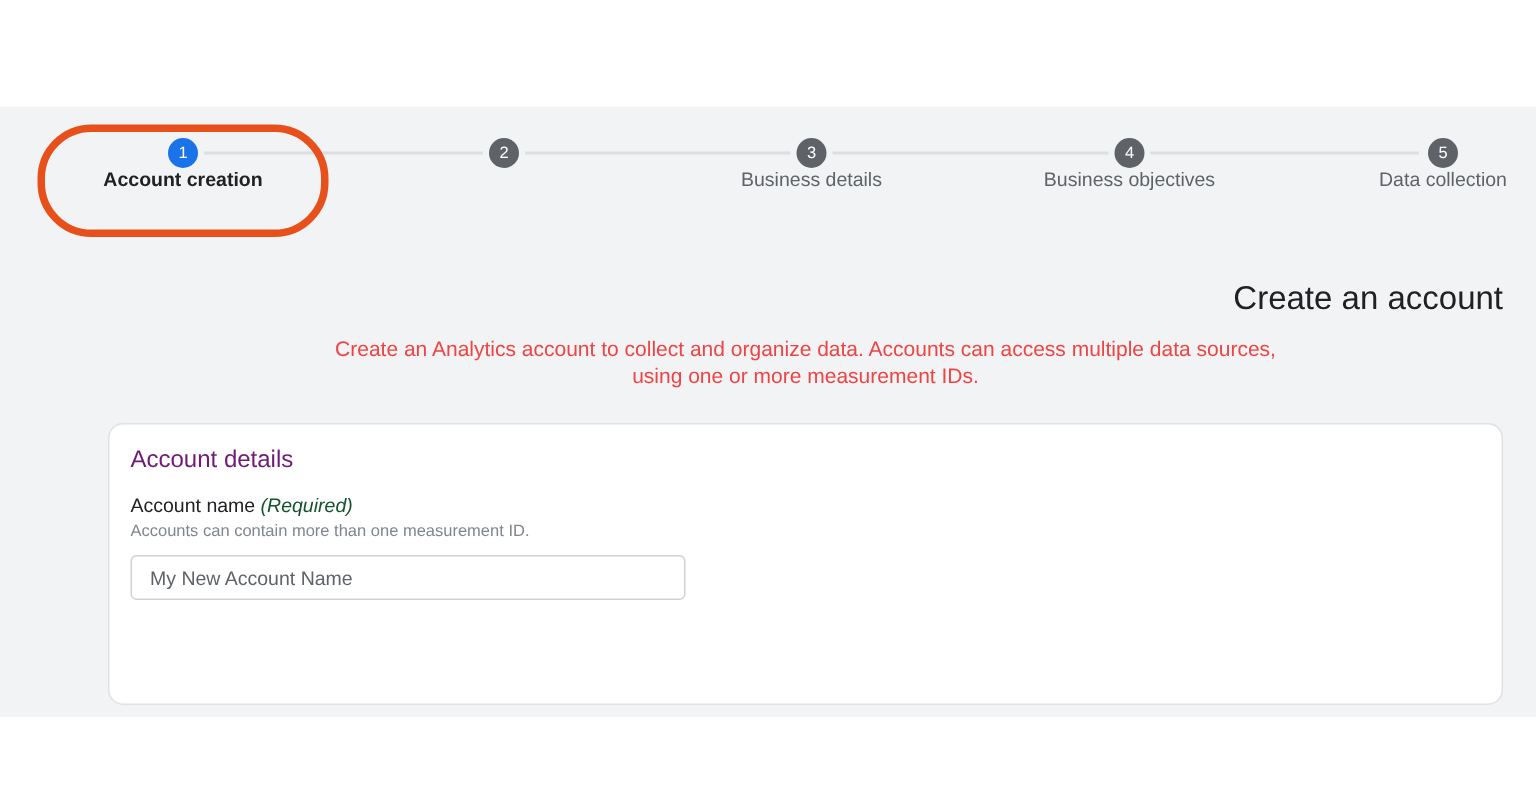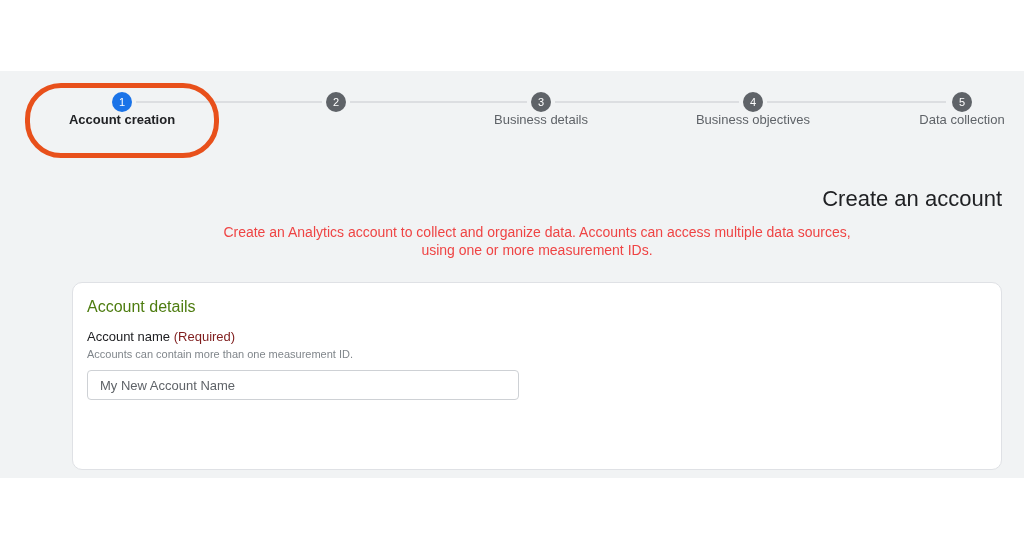--- a/index.html
+++ b/index.html
@@ -93,39 +93,39 @@
     width: 930px; height: 188px;
     background: #ffffff;
     border: 1px solid #dfe1e5;
     border-radius: 10px;
   }
   .card-title {
     position: absolute;
     left: 14px; top: 15px;
     font-size: 16px;
     font-weight: normal;
-    color: #4d7c0f;
+    color: #701a75;
   }
   .field-label-row {
     position: absolute;
     left: 14px; top: 46px;
     font-size: 13px;
   }
   .field-label { font-weight: normal; color: #202124; }
-  .field-required { font-weight: normal; color: #7f1d1d; }
+  .field-required { font-weight: normal; color: #14532d; font-style: italic; }
   .field-help {
     position: absolute;
     left: 14px; top: 65px;
     font-size: 11px;
     color: #80868b;
   }
   .account-input {
     position: absolute;
     left: 14px; top: 87px;
-    width: 432px; height: 30px;
+    width: 370px; height: 30px;
     border: 1px solid #ced1d5;
     border-radius: 4px;
     padding: 0 12px;
     font-family: "Liberation Sans", "DejaVu Sans", sans-serif;
     font-size: 13px;
     color: #202124;
     background: #ffffff;
     outline: none;
   }
   .account-input::placeholder { color: #5f6368; opacity: 1; }

